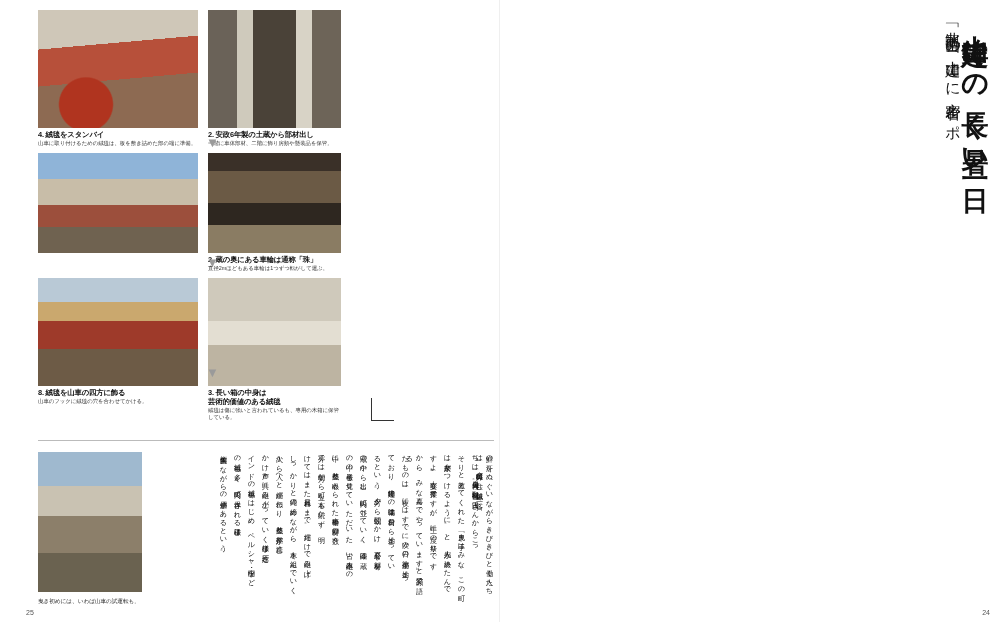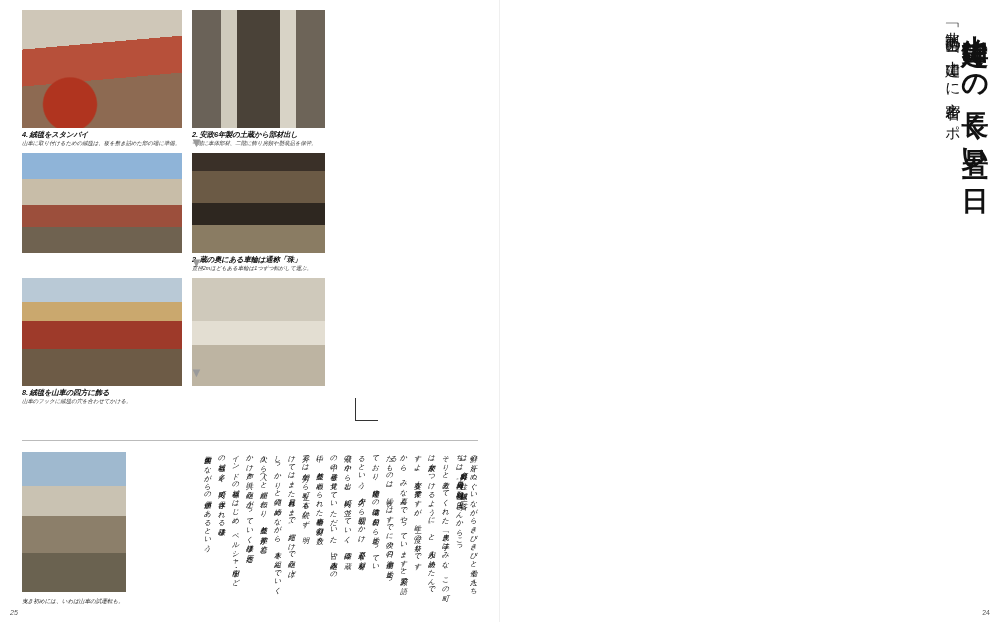--- a/index.html
+++ b/index.html
@@ -1,19 +1,19 @@
 <!DOCTYPE html>
 <html><head>
 <meta charset="utf-8">
 <style>
   html,body{margin:0;padding:0;background:#fff;}
   body{width:1000px;height:622px;overflow:hidden;font-family:"Liberation Sans",sans-serif;color:#222;}
   .spread{position:relative;width:1000px;height:622px;background:#fff;display:block;}
   .page{position:absolute;top:0;height:622px;background:#fff;box-sizing:border-box;}
-  .page-left{left:0;width:461px;font-style:italic;}
+  .page-left{left:16px;width:461px;}
   .page-right{left:500px;width:500px;}
 
   
   .grid{position:absolute;left:22px;top:10px;width:456px;}
   .row{display:flex;gap:10px;margin-bottom:6px;}
   .cell{position:relative;}
   .ph{display:block;border:0;background:#ddd;position:relative;overflow:hidden;}
   .cap{font-size:6.6px;line-height:1.25;color:#111;margin-top:2px;}
   .cap b{font-size:7.4px;font-weight:bold;display:block;letter-spacing:-0.2px;}
   .cap .sub{font-size:5.4px;color:#333;line-height:1.22;display:block;margin-top:1px;}
@@ -100,20 +100,25 @@
       <div class="row">
         <div class="cell">
           <div class="ph p5"></div>
           <div class="cap">
             <b>8. 絨毯を山車の四方に飾る</b>
             <span class="sub">山車のフックに絨毯の穴を合わせてかける。</span>
           </div>
         </div>
         <div class="cell">
           <div class="ph p6"></div>
+          <div class="cap cap-c3">
+            <b>3. 長い箱の中身は</b>
+            <b>芸術的価値のある絨毯</b>
+            <span class="sub">絨毯は傷に強いと言われているも、専用の木箱に保管している。</span>
+          </div>
         </div>
       </div>
 
       <span class="arrow" style="left:168px;top:126px;">▼</span>
       <span class="arrow" style="left:168px;top:246px;">▼</span>
       <span class="arrow" style="left:168px;top:356px;">▼</span>
     </div>
 
     <div class="corner"></div>
 

